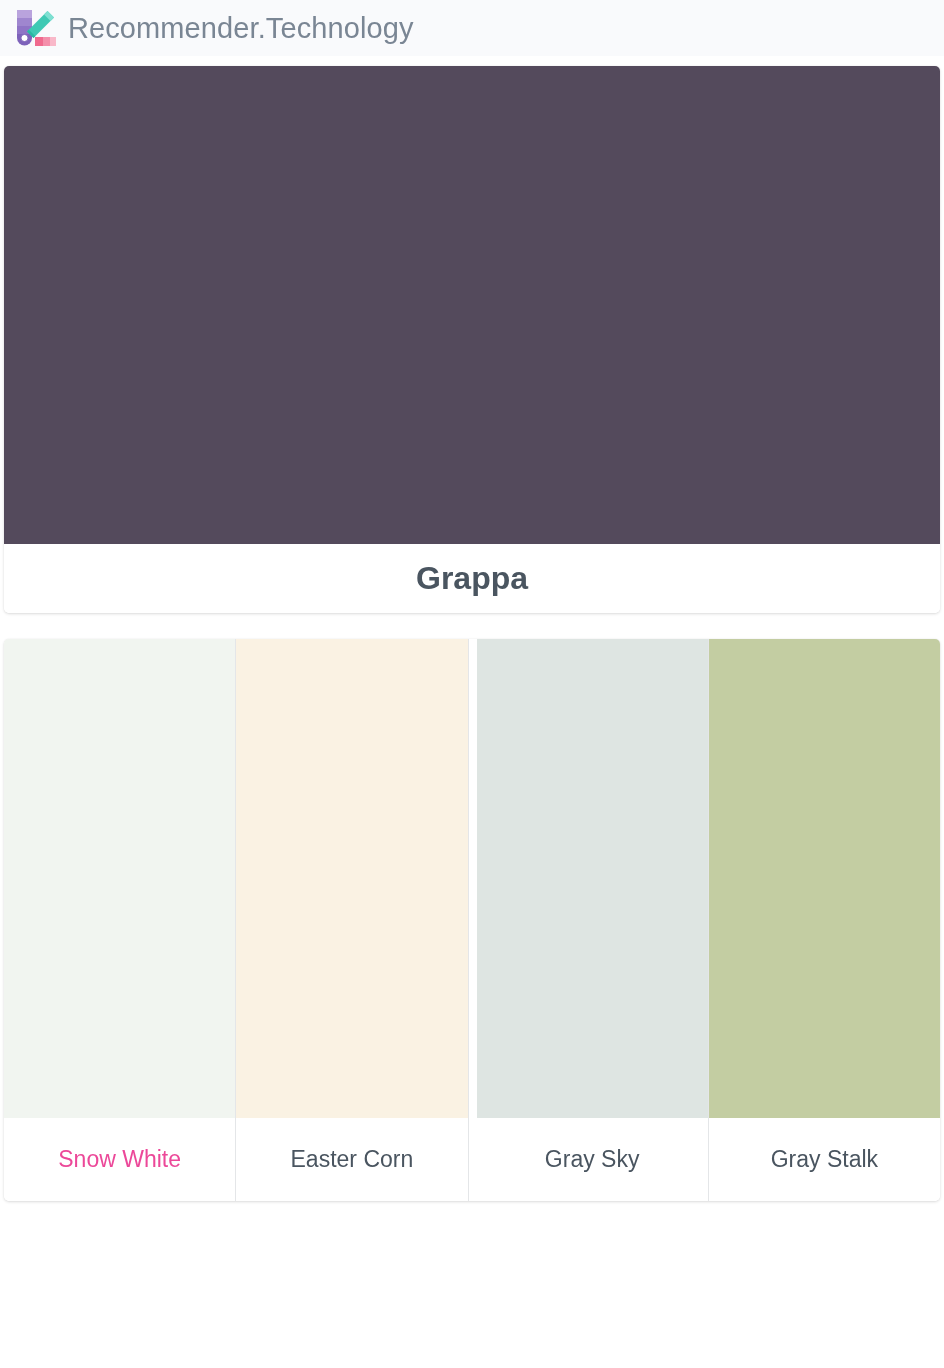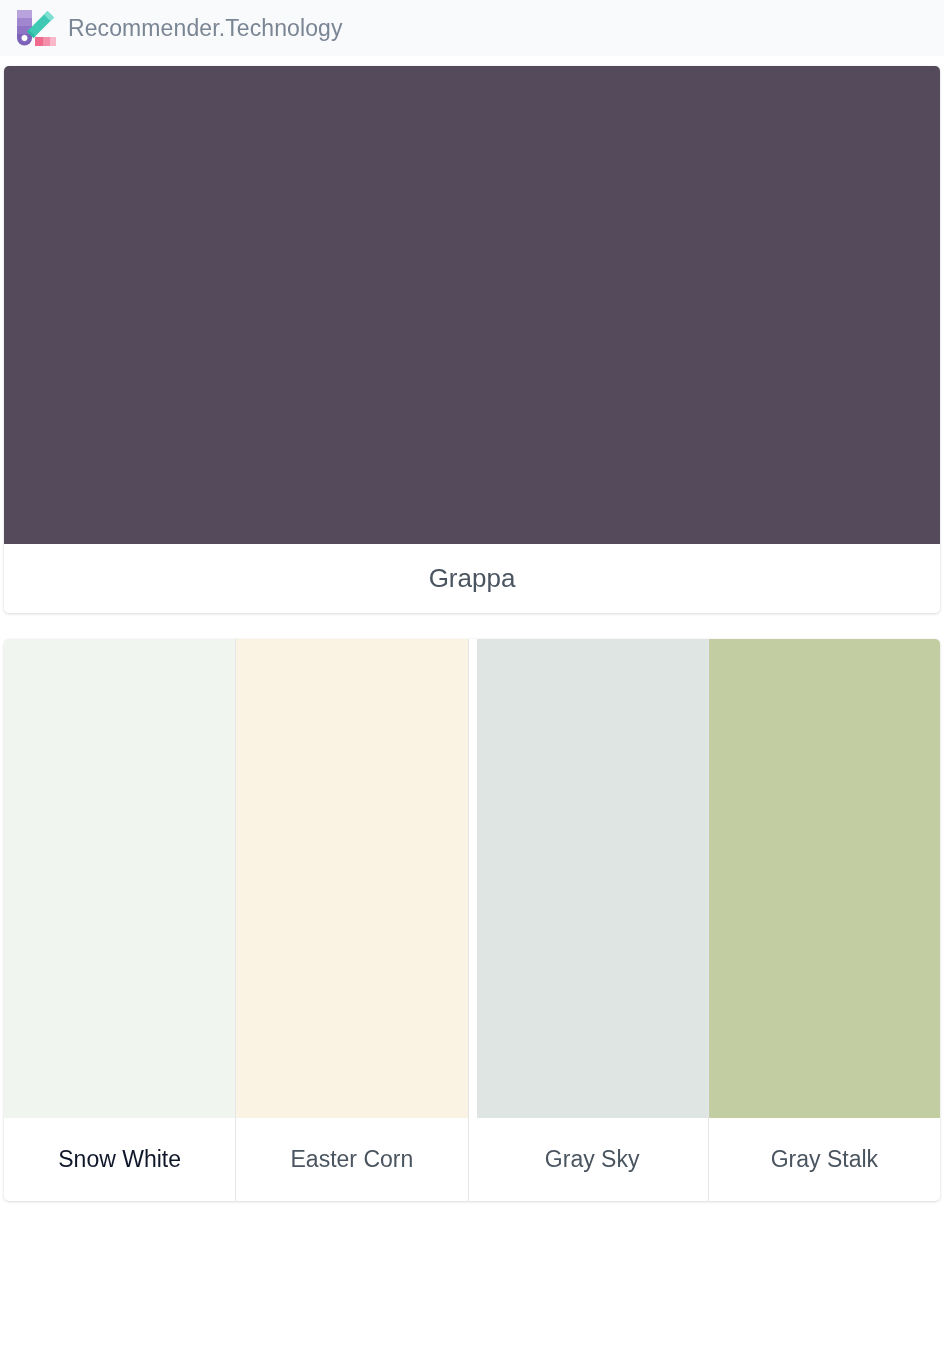--- a/index.html
+++ b/index.html
@@ -24,21 +24,21 @@
     box-sizing: border-box;
   }
   .logo {
     width: 44px;
     height: 42px;
     flex: 0 0 auto;
     display: block;
   }
   .brand {
     margin-left: 10px;
-    font-size: 23px;
+    font-size: 29px;
     color: #7a8694;
     font-weight: 400;
     letter-spacing: 0.1px;
     white-space: nowrap;
   }
 
   
   .card {
     background: #ffffff;
     border-radius: 5px;
@@ -53,23 +53,24 @@
   }
   .hero-color {
     height: 478px;
     width: 100%;
   }
   .hero-label {
     height: 69px;
     display: flex;
     align-items: center;
     justify-content: center;
-    font-size: 26px;
+    font-size: 32px;
     color: #4a5560;
     background: #ffffff;
+    font-weight: bold;
   }
 
   
   .palette-card {
     margin-top: 26px;
     display: flex;
   }
   .swatch {
     flex: 1 1 0;
     display: flex;
@@ -120,21 +121,21 @@
 
 <div class="card hero-card">
   <div class="hero-color" style="background: rgb(84, 74, 92);"></div>
   <div class="hero-label" style="color: rgb(74, 85, 96);">Grappa</div>
 </div>
 
 <div class="card palette-card">
 
   <div class="swatch" style="border-right-color: rgb(228, 230, 232);">
     <div class="swatch-color" style="background: rgb(241, 245, 240);"></div>
-    <div class="swatch-label" style="color: #0f172a;">Snow White</div>
+    <div class="swatch-label" style="color: #ec4899;">Snow White</div>
   </div>
 
   <div class="swatch" style="border-right-color: rgb(228, 230, 232);">
     <div class="swatch-color" style="background: rgb(250, 242, 227);"></div>
     <div class="swatch-label" style="color: rgb(74, 85, 96);">Easter Corn</div>
   </div>
 
   <div class="swatch" style="border-right-color: rgb(228, 230, 232); margin-left: 8px;">
     <div class="swatch-color" style="background: rgb(222, 229, 226);"></div>
     <div class="swatch-label" style="color: rgb(74, 85, 96);">Gray Sky</div>

